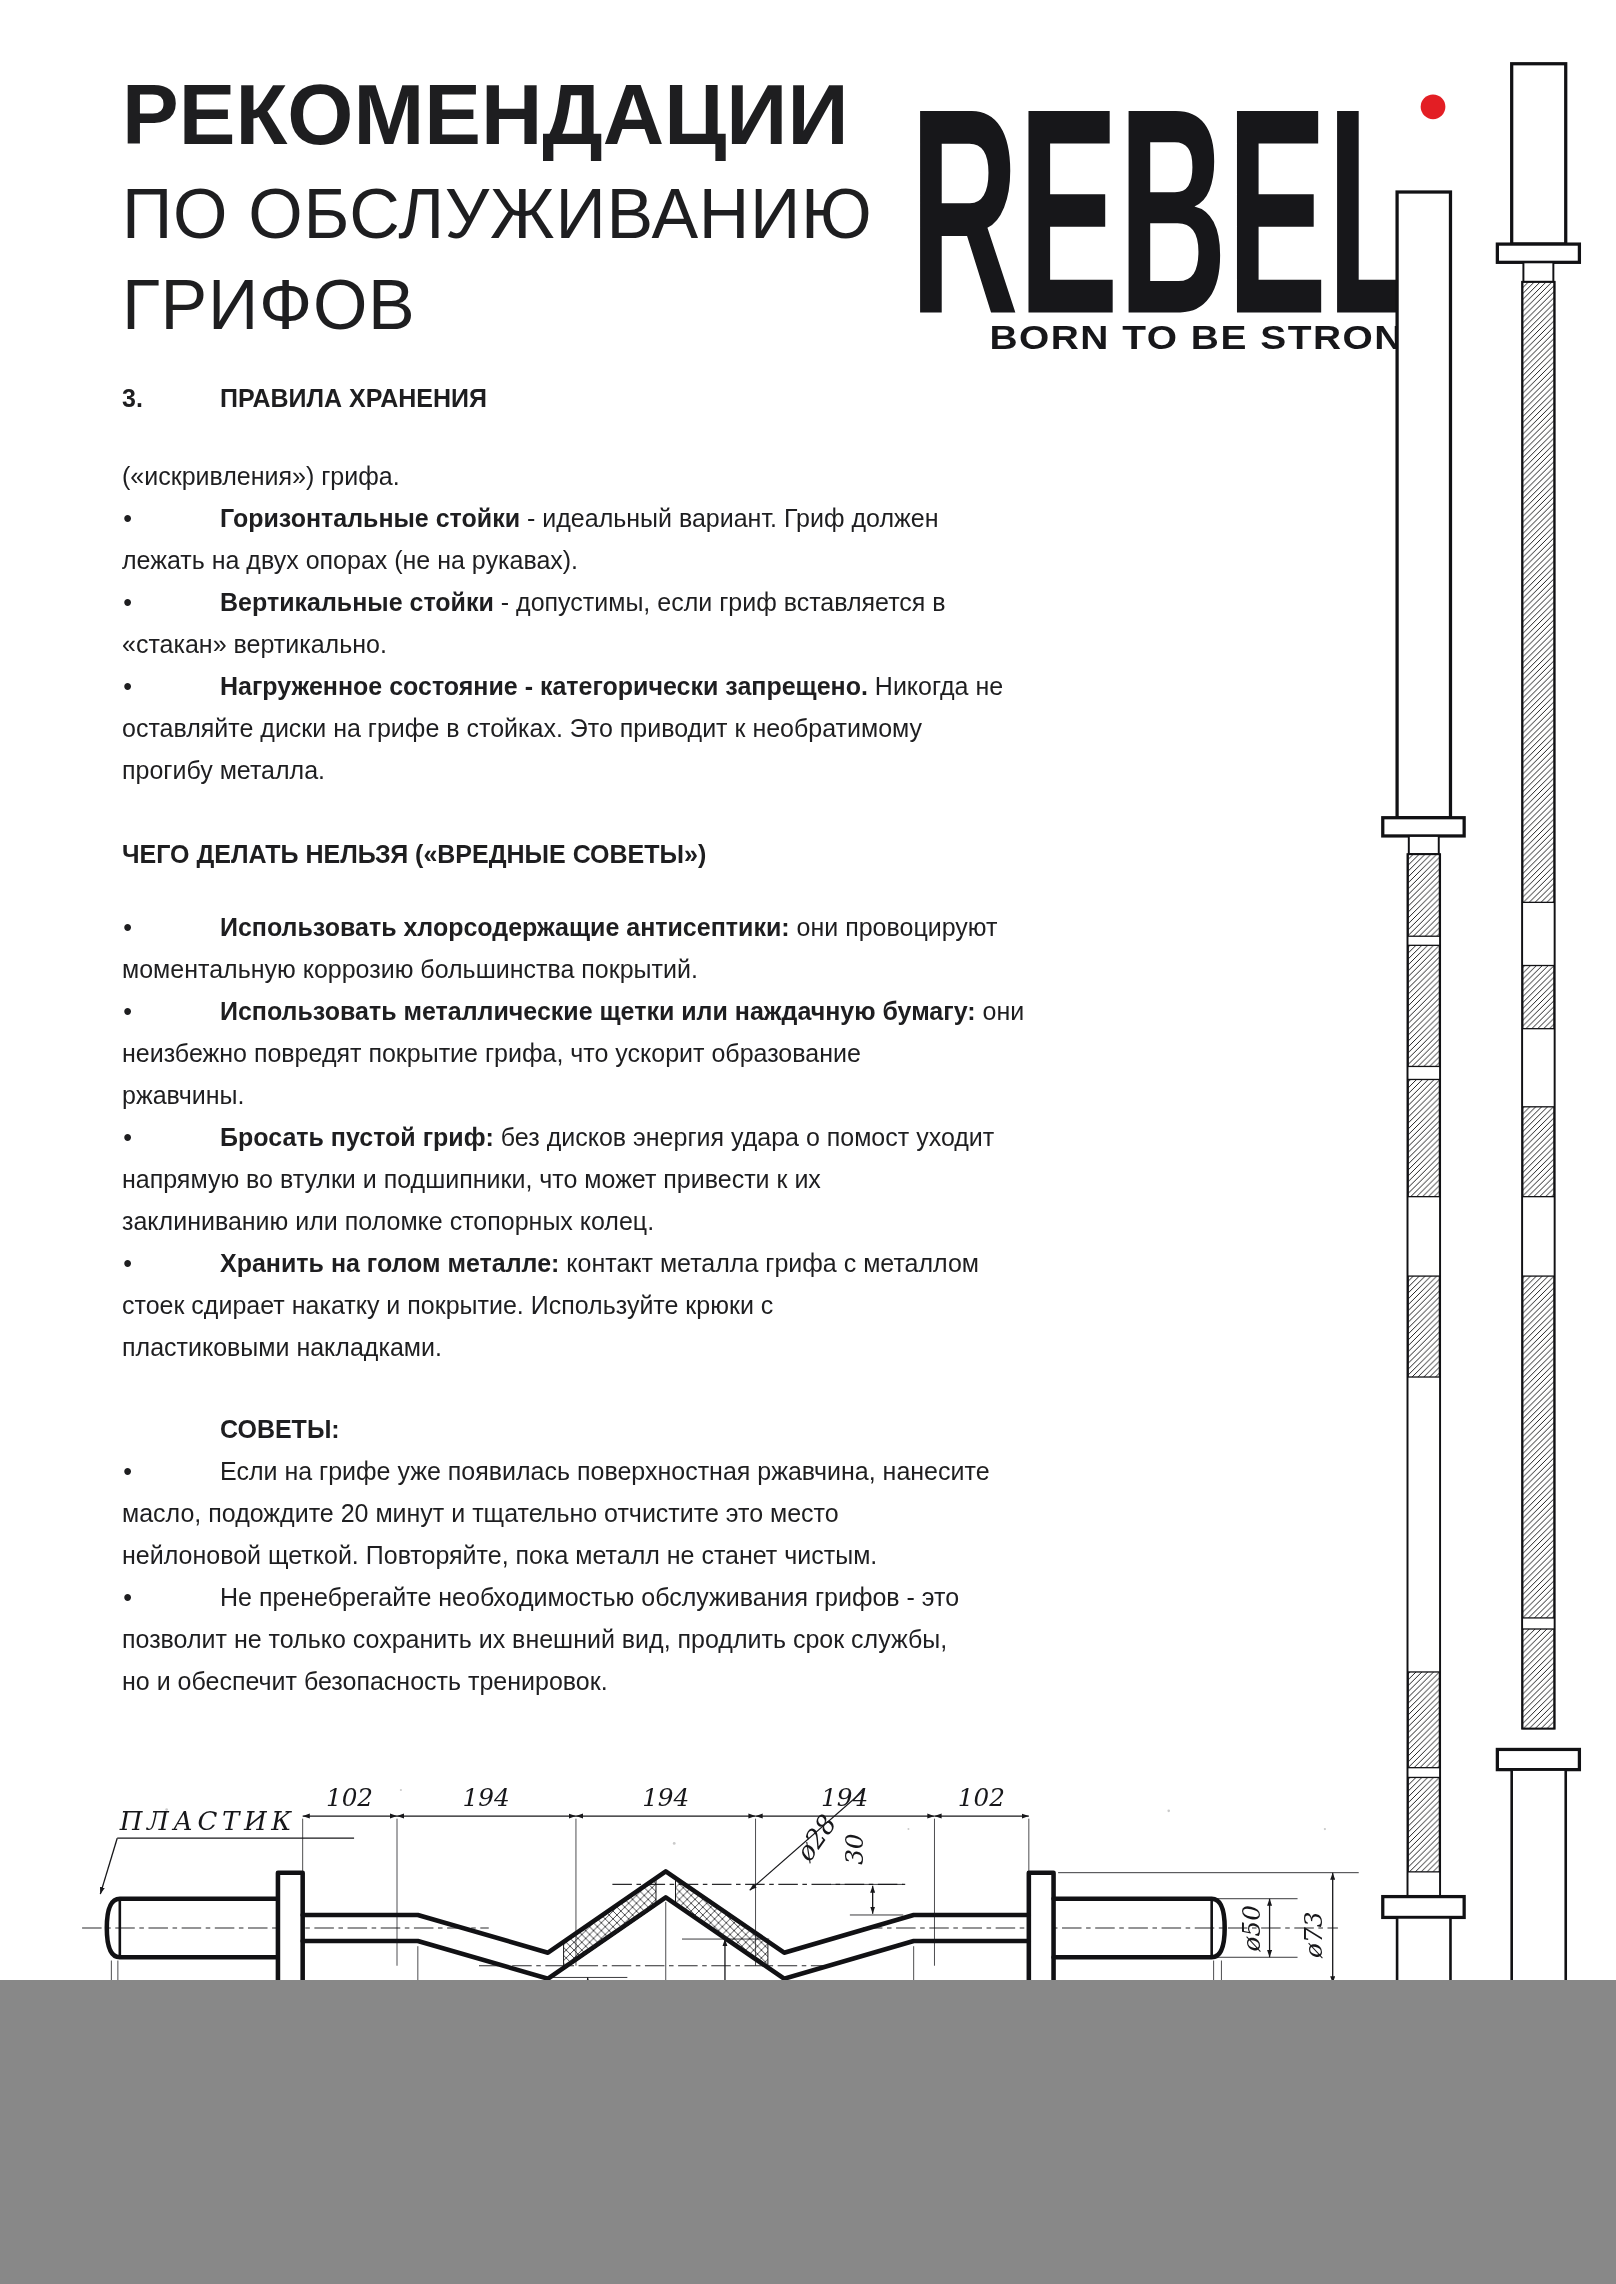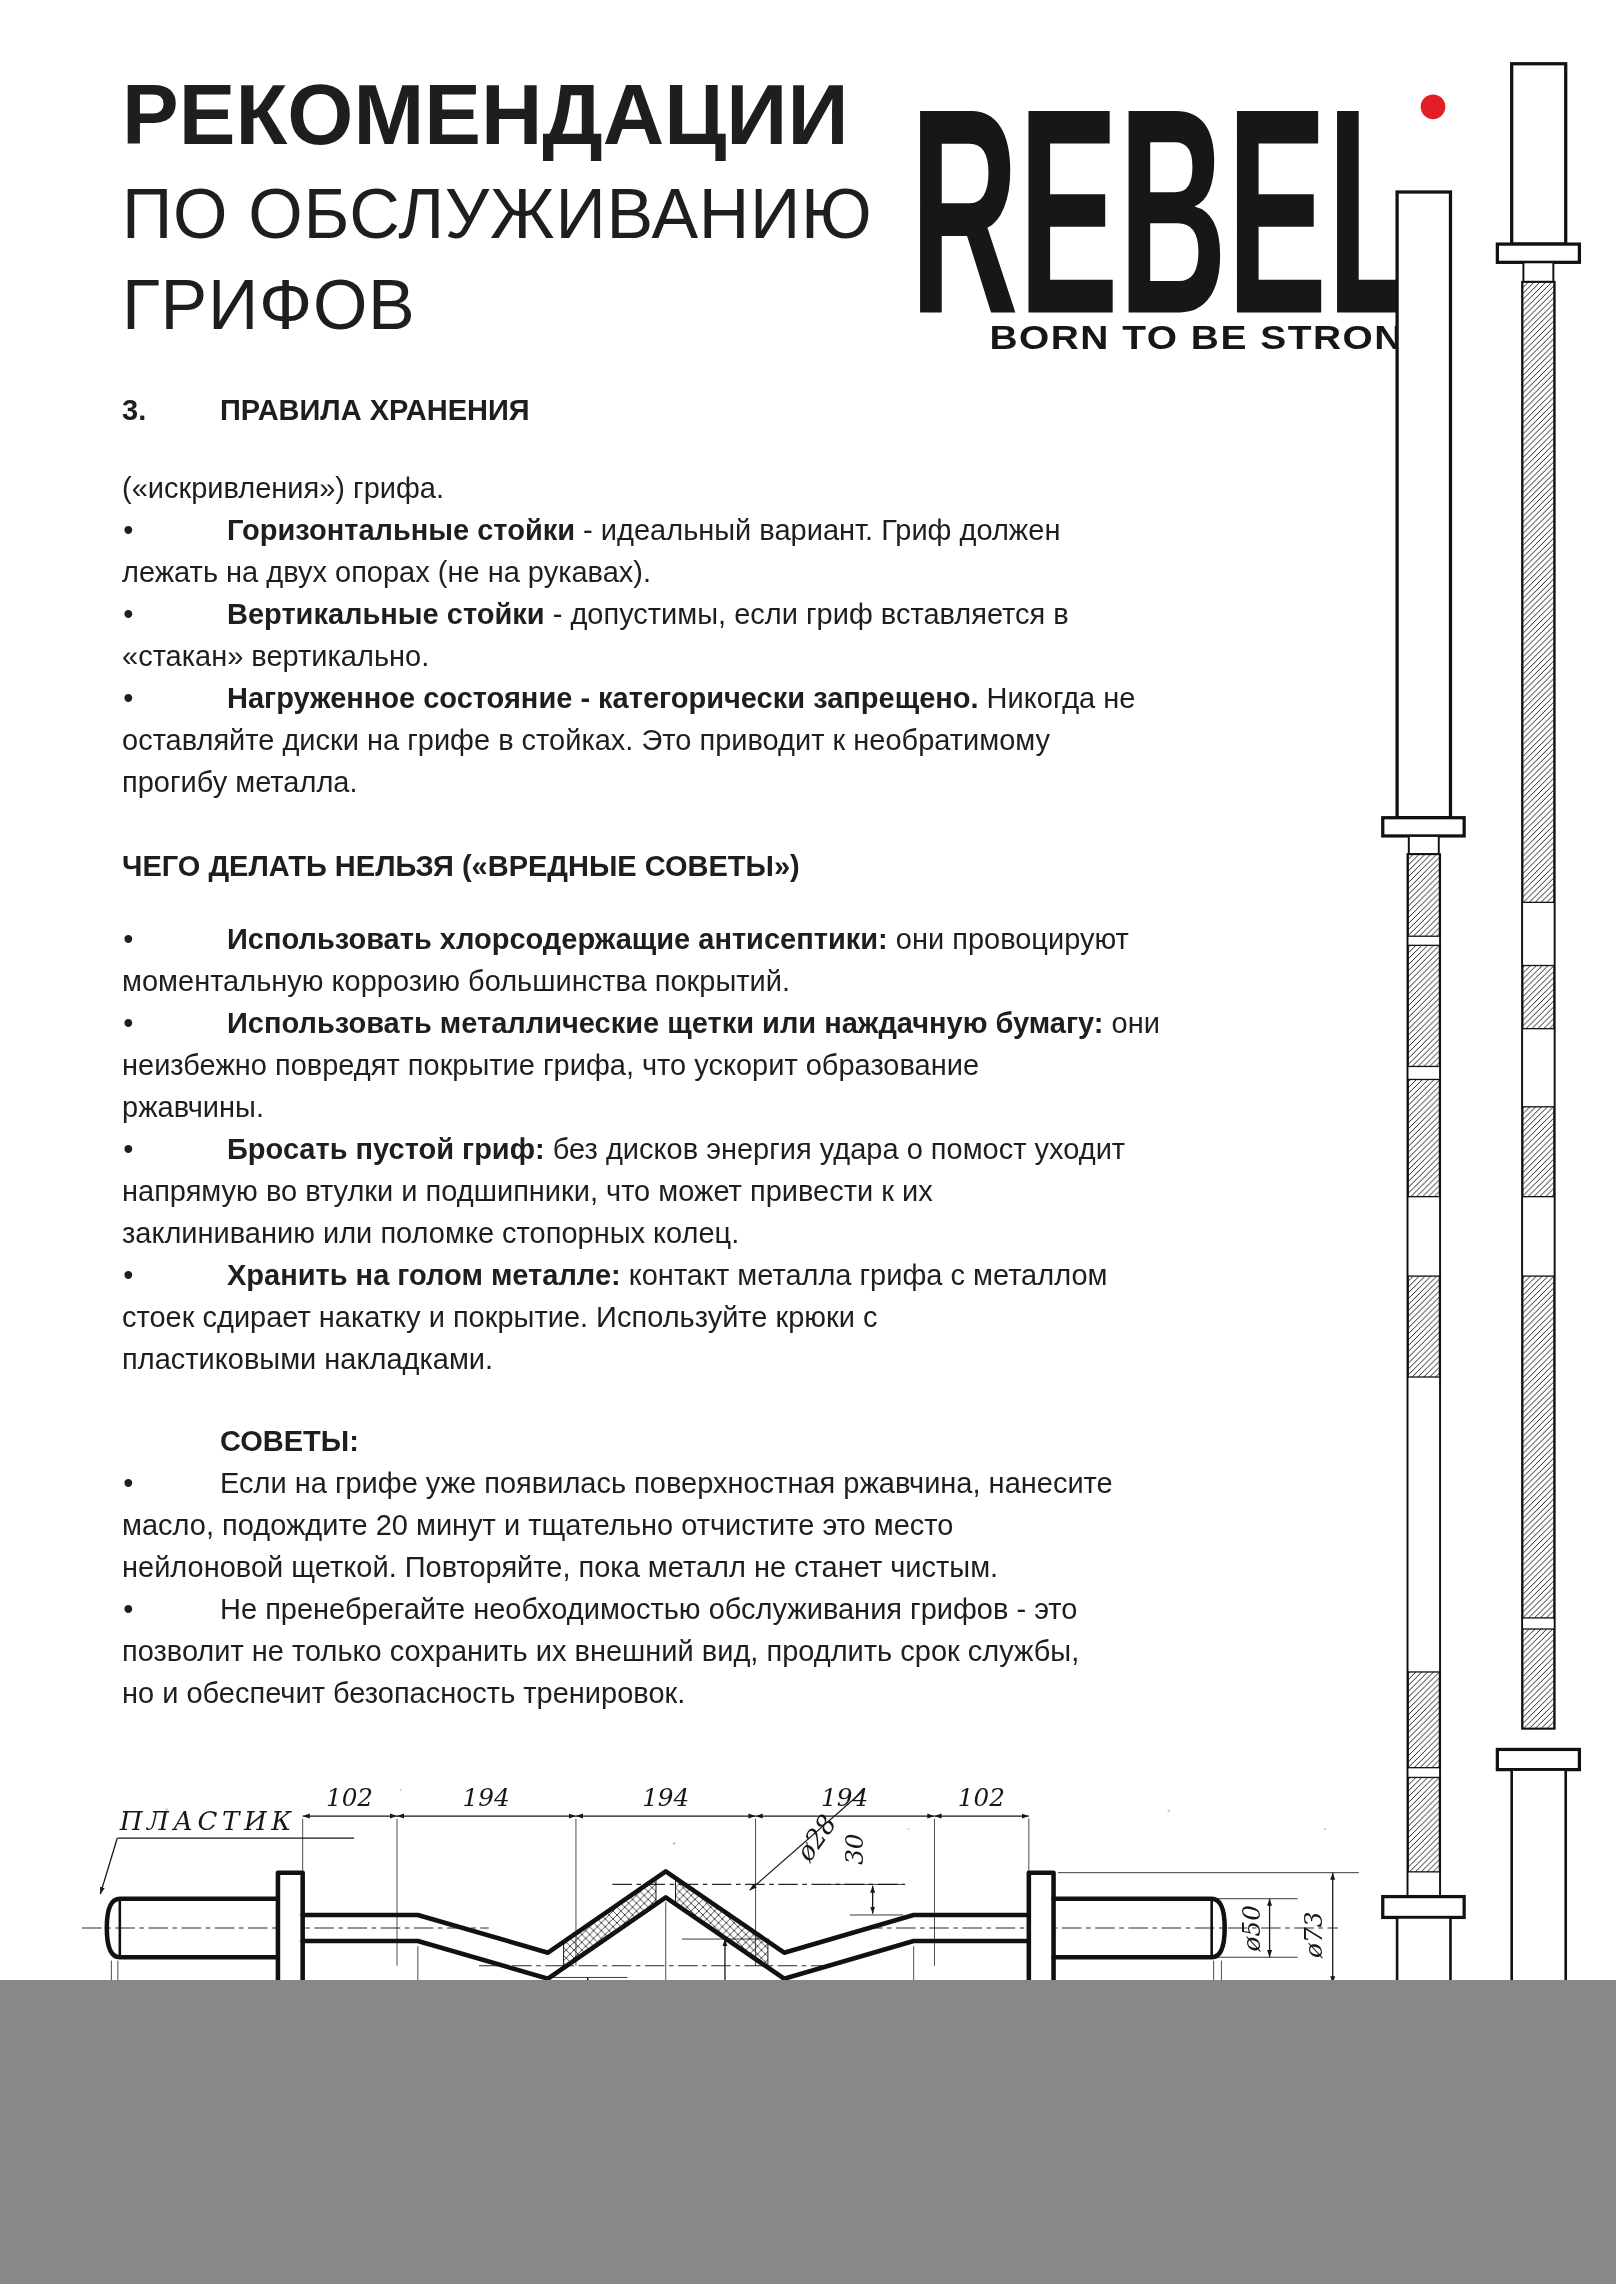--- a/index.html
+++ b/index.html
@@ -5,30 +5,30 @@
   html,body{margin:0;padding:0;background:#888;}
   .page{position:relative;width:1616px;height:1980px;background:#ffffff;overflow:hidden;
         font-family:"Liberation Sans",sans-serif;color:#1e1e20;}
   
   .title{position:absolute;left:122px;top:60px;}
   .t1{font-size:85px;font-weight:bold;line-height:109px;letter-spacing:0px;}
   .t2{font-size:70px;font-weight:400;line-height:91px;letter-spacing:0.7px;}
   
   .logo{position:absolute;left:910px;top:73px;width:540px;height:281px;}
   
-  .doc{position:absolute;left:122px;top:389px;width:1178px;font-size:29px;line-height:42px;}
+  .doc{position:absolute;left:122px;top:377px;width:1178px;font-size:25px;line-height:42px;}
   .blk{position:relative;}
   .blk .line{white-space:nowrap;}
   .blk .line.first{padding-left:98px;}
   .dot{position:absolute;left:1.3px;top:0;}
   .h1{font-weight:bold;margin-bottom:36px;}
   .h1 .hnum{display:inline-block;width:98px;}
   .h2{font-weight:bold;margin-top:42px;margin-bottom:31px;}
   .h3{font-weight:bold;margin-top:40px;padding-left:98px;}
-  b{font-weight:bold;margin-left:7px;}
+  b{font-weight:bold;}
   svg text{font-family:"DejaVu Serif","Liberation Serif",serif;font-style:italic;fill:#17171a;}
 </style>
 </head>
 <body>
 
 <div class="page">
 
   <div class="title">
     <div class="t1">РЕКОМЕНДАЦИИ</div>
     <div class="t2">ПО ОБСЛУЖИВАНИЮ</div>

